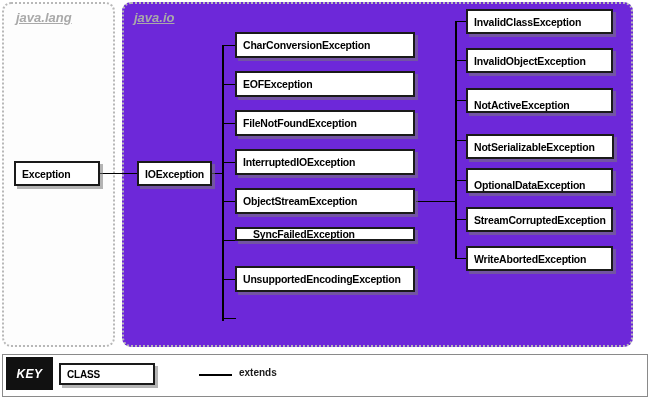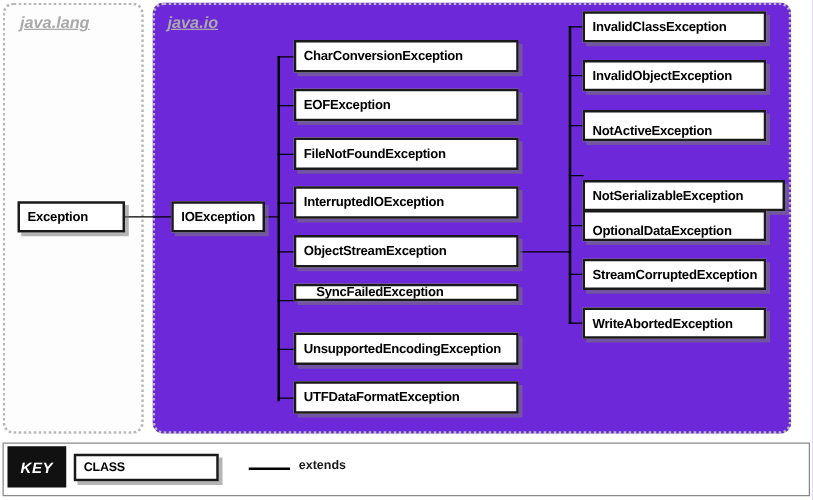--- a/index.html
+++ b/index.html
@@ -107,21 +107,21 @@
     color: #ffffff;
     font-size: 12px;
     font-weight: bold;
     font-style: italic;
     letter-spacing: 0.5px;
   }
   #legend-class {
     position: absolute;
     left: 56px;
     top: 8px;
-    width: 116px;
+    width: 96px;
     height: 22px;
     box-sizing: border-box;
     background: #ffffff;
     border: 2px solid #1a1a1a;
     box-shadow: 3px 3px 0 rgba(120,120,120,0.55);
     display: flex;
     align-items: center;
     padding-left: 6px;
   }
   #legend-class span {
@@ -206,34 +206,31 @@
   </div>
   <div class="cbox" style="left:235px; top:188px; width:180px; height:26px;">
     <span>ObjectStreamException</span>
   </div>
   <div class="cbox" style="left:235px; top:227px; width:180px; height:14px;padding-left:16px;">
     <span>SyncFailedException</span>
   </div>
   <div class="cbox" style="left:235px; top:266px; width:180px; height:26px;">
     <span>UnsupportedEncodingException</span>
   </div>
-  <div class="cbox" style="left:235px; top:305px; width:180px; height:26px;">
-    <span>UTFDataFormatException</span>
-  </div>
 
   <div class="cbox" style="left:466px; top:9px; width:147px; height:25px;">
     <span>InvalidClassException</span>
   </div>
   <div class="cbox" style="left:466px; top:48px; width:147px; height:25px;">
     <span>InvalidObjectException</span>
   </div>
   <div class="cbox" style="left:466px; top:88px; width:147px; height:25px;align-items:flex-end;">
     <span>NotActiveException</span>
   </div>
-  <div class="cbox" style="left:466px; top:144px; width:162px; height:25px;">
+  <div class="cbox" style="left:466px; top:134px; width:148px; height:25px;">
     <span>NotSerializableException</span>
   </div>
   <div class="cbox" style="left:466px; top:168px; width:147px; height:25px;align-items:flex-end;">
     <span>OptionalDataException</span>
   </div>
   <div class="cbox" style="left:466px; top:207px; width:147px; height:25px;">
     <span>StreamCorruptedException</span>
   </div>
   <div class="cbox" style="left:466px; top:246px; width:147px; height:25px;">
     <span>WriteAbortedException</span>

